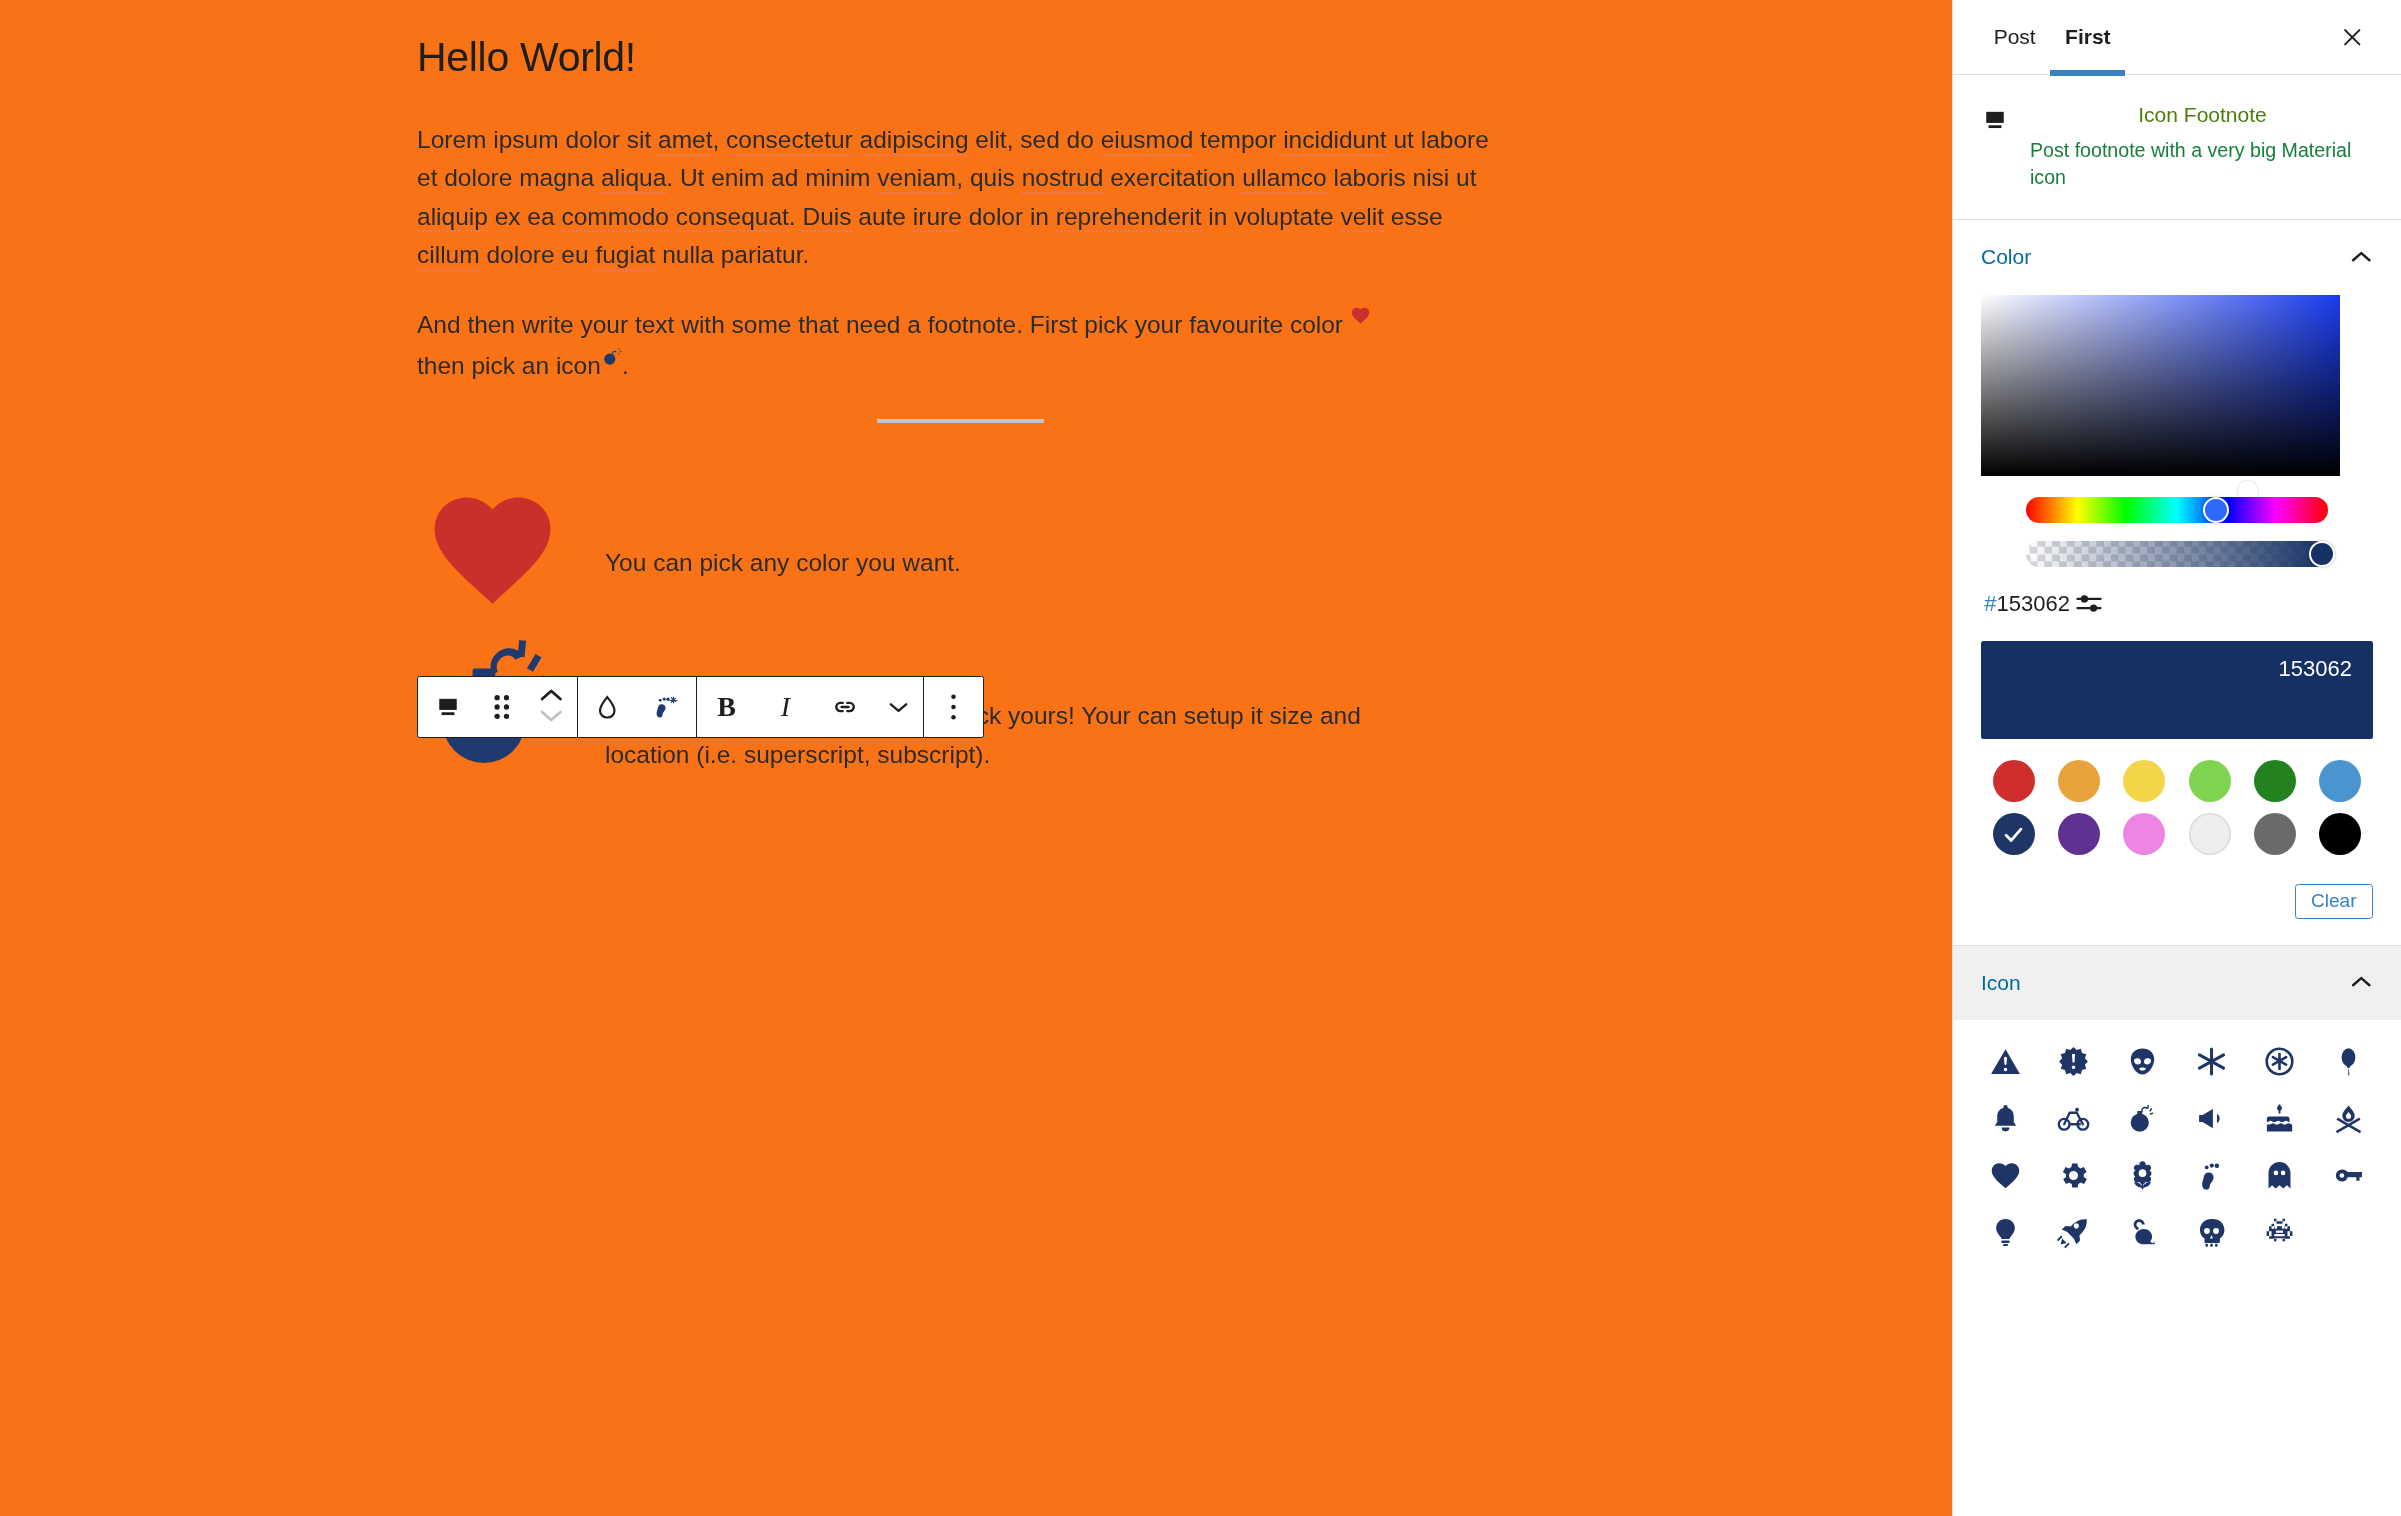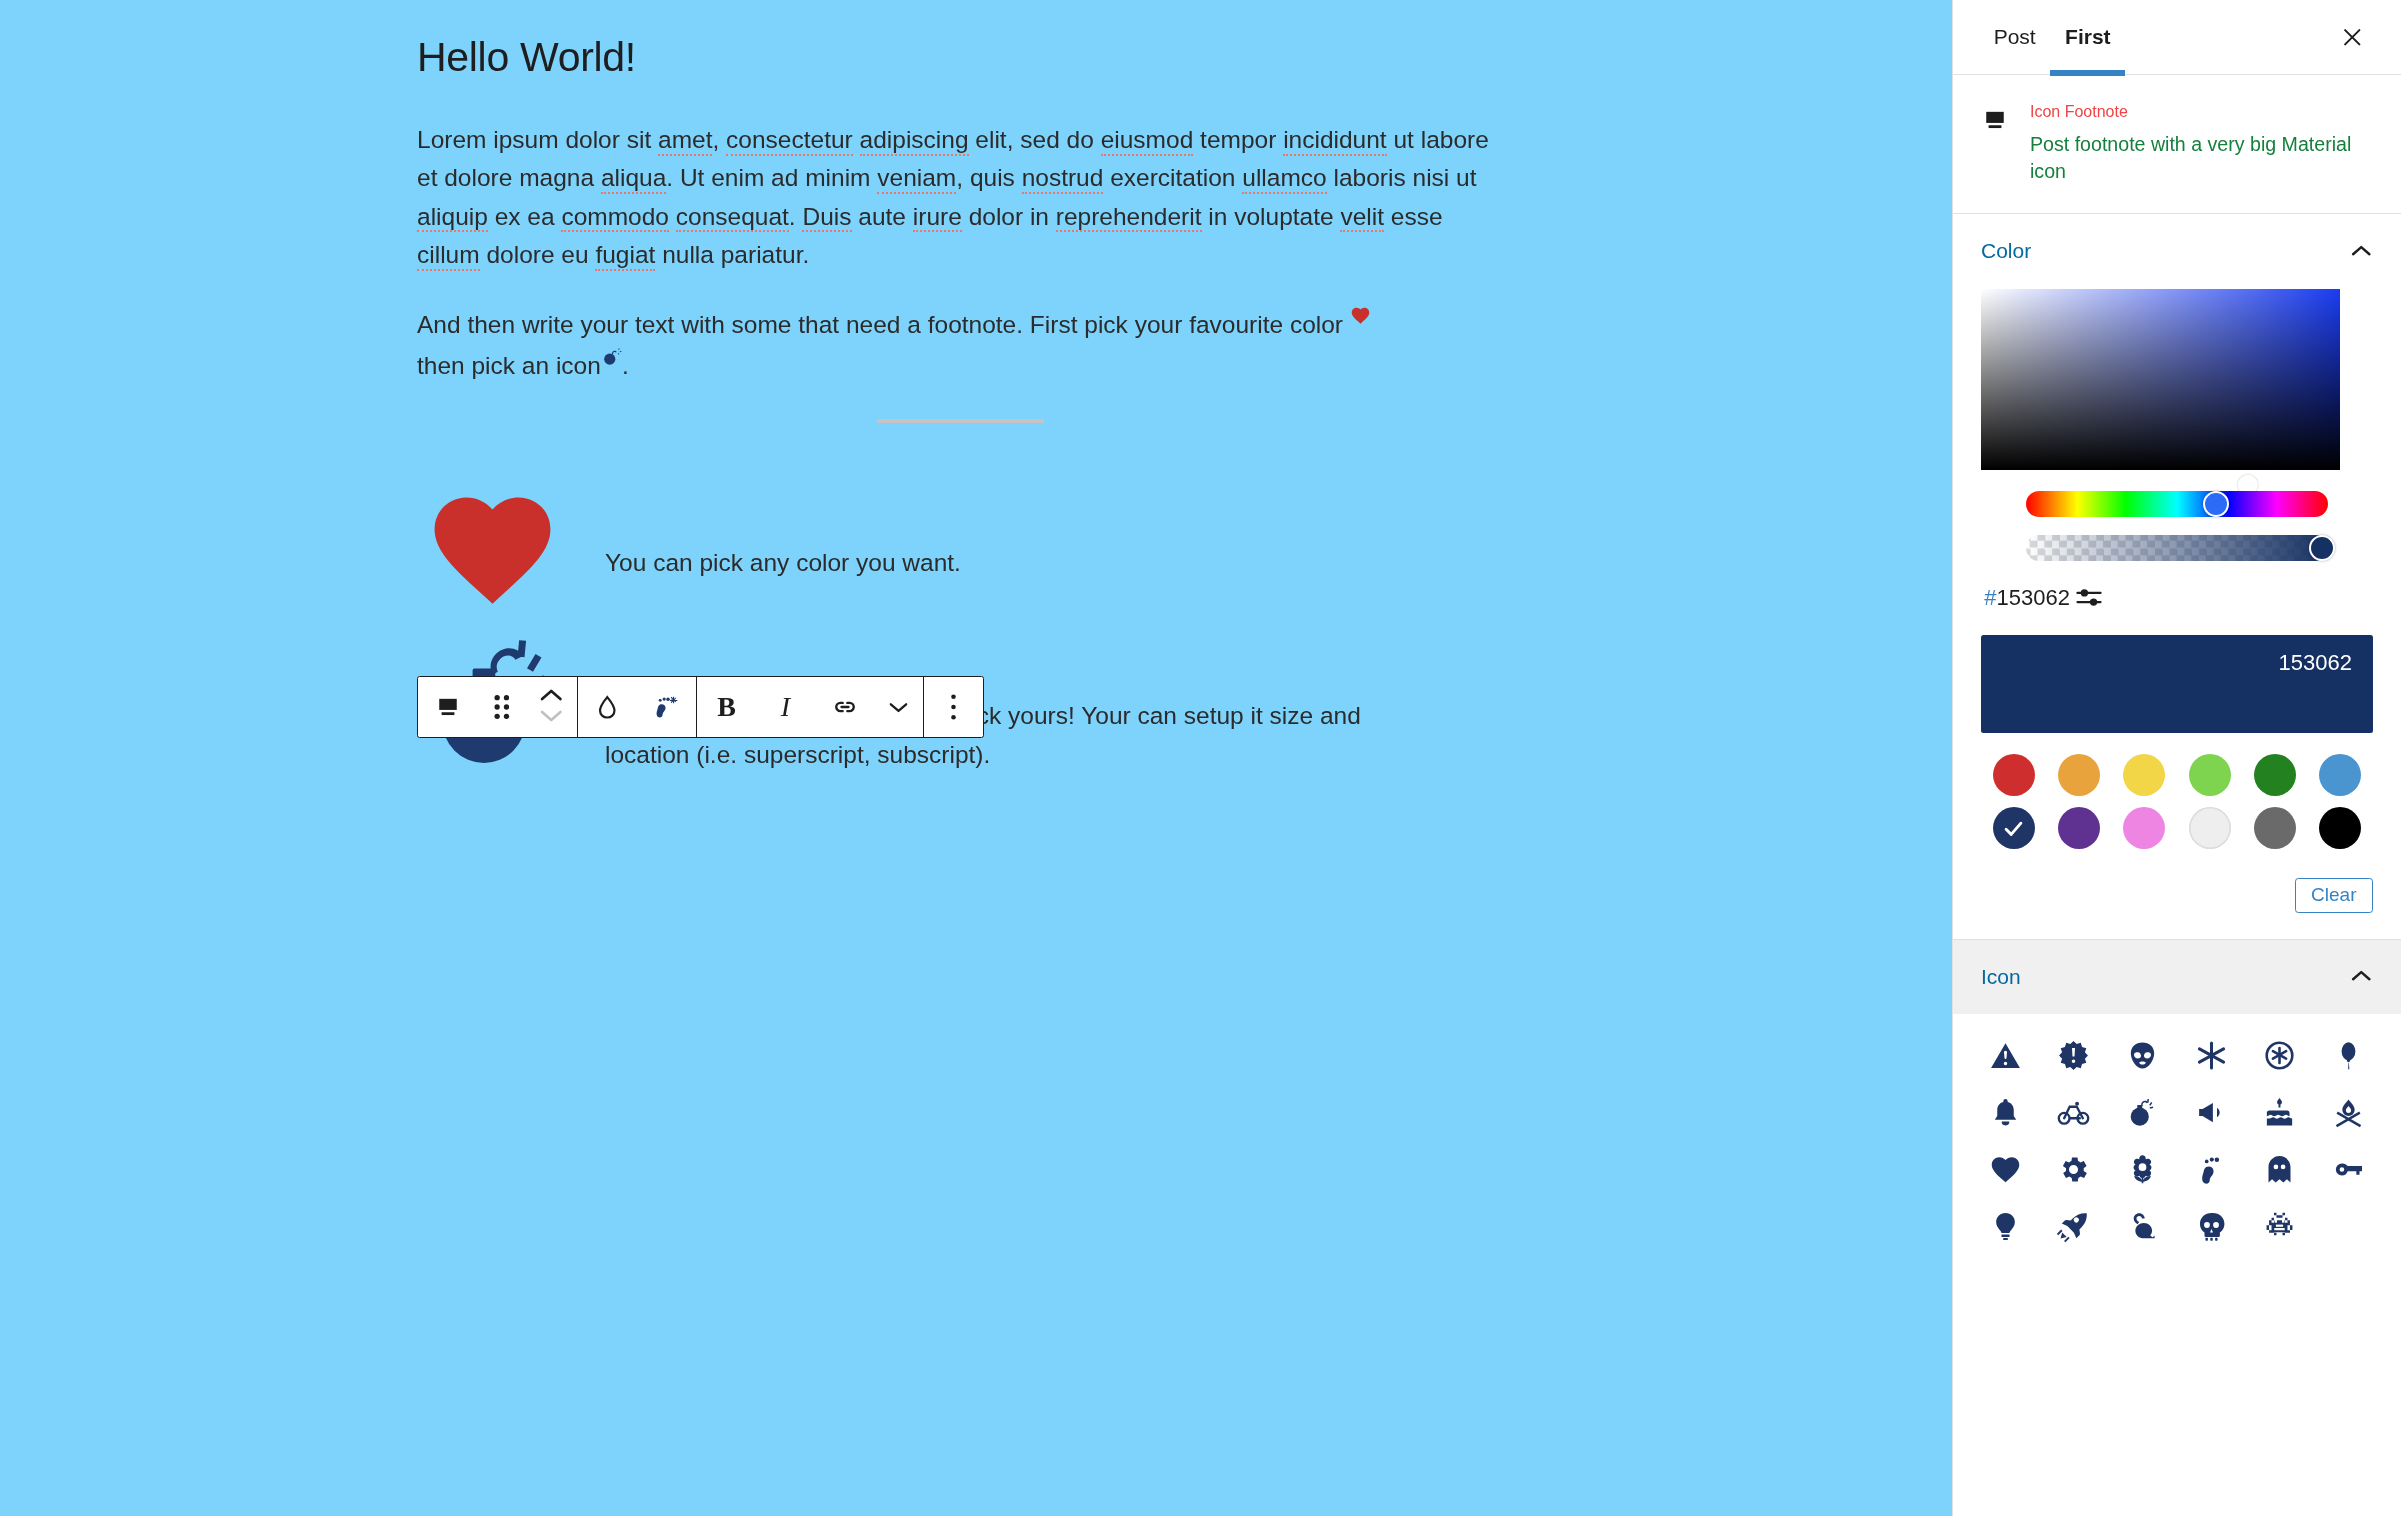--- a/index.html
+++ b/index.html
@@ -8,21 +8,21 @@
     background: #ffffff;
     font-family: "Liberation Sans", sans-serif;
     overflow: hidden;
   }
   .app { position: relative; width: 2401px; height: 1516px; display: flex; }
 
   
   .editor {
     position: relative;
     width: 1952px; height: 1516px;
-    background: #7dd3fc;
+    background: #f97316;
     overflow: hidden;
   }
   .editor-inner { padding: 33px 0 0 417px; width: 1552px; }
 
   .post-title {
     font-size: 41px; font-weight: 400; color: #1e1e1e;
     letter-spacing: -0.3px; line-height: 1.2;
     margin: 0 0 39px 0;
   }
 
@@ -92,21 +92,21 @@
     margin-left: auto; width: 46px; height: 46px; display: flex;
     align-items: center; justify-content: center; cursor: pointer;
     background:none; border:none;
   }
 
   .sb-blockcard {
     display: flex; padding: 28px 26px 28px 28px; gap: 21px;
     border-bottom: 1.6px solid #e0e0e0;
   }
   .sb-blockcard .bc-icon { flex: 0 0 auto; padding-top: 3.3px; }
-  .bc-title { font-size: 16px; color: #ef4444; margin-bottom: 9.8px; }
+  .bc-title { font-size: 21px; color: #4d7c0f; margin-bottom: 9.8px; text-align: center; }
   .bc-desc { font-size: 19.6px; line-height: 1.38; color: #15803d; }
 
   .panel-head {
     height: 75px; display: flex; align-items: center; justify-content: space-between;
     padding: 0 28px; cursor: pointer; background: #fff;
   }
   .panel-head.tinted { background: #f0f0f0; border-top: 1.6px solid #e0e0e0; align-items: center; }
   .panel-title { font-size: 21px; color: #0369a1; }
 
   .panel-body { padding: 0 28px 21px 28px; }

